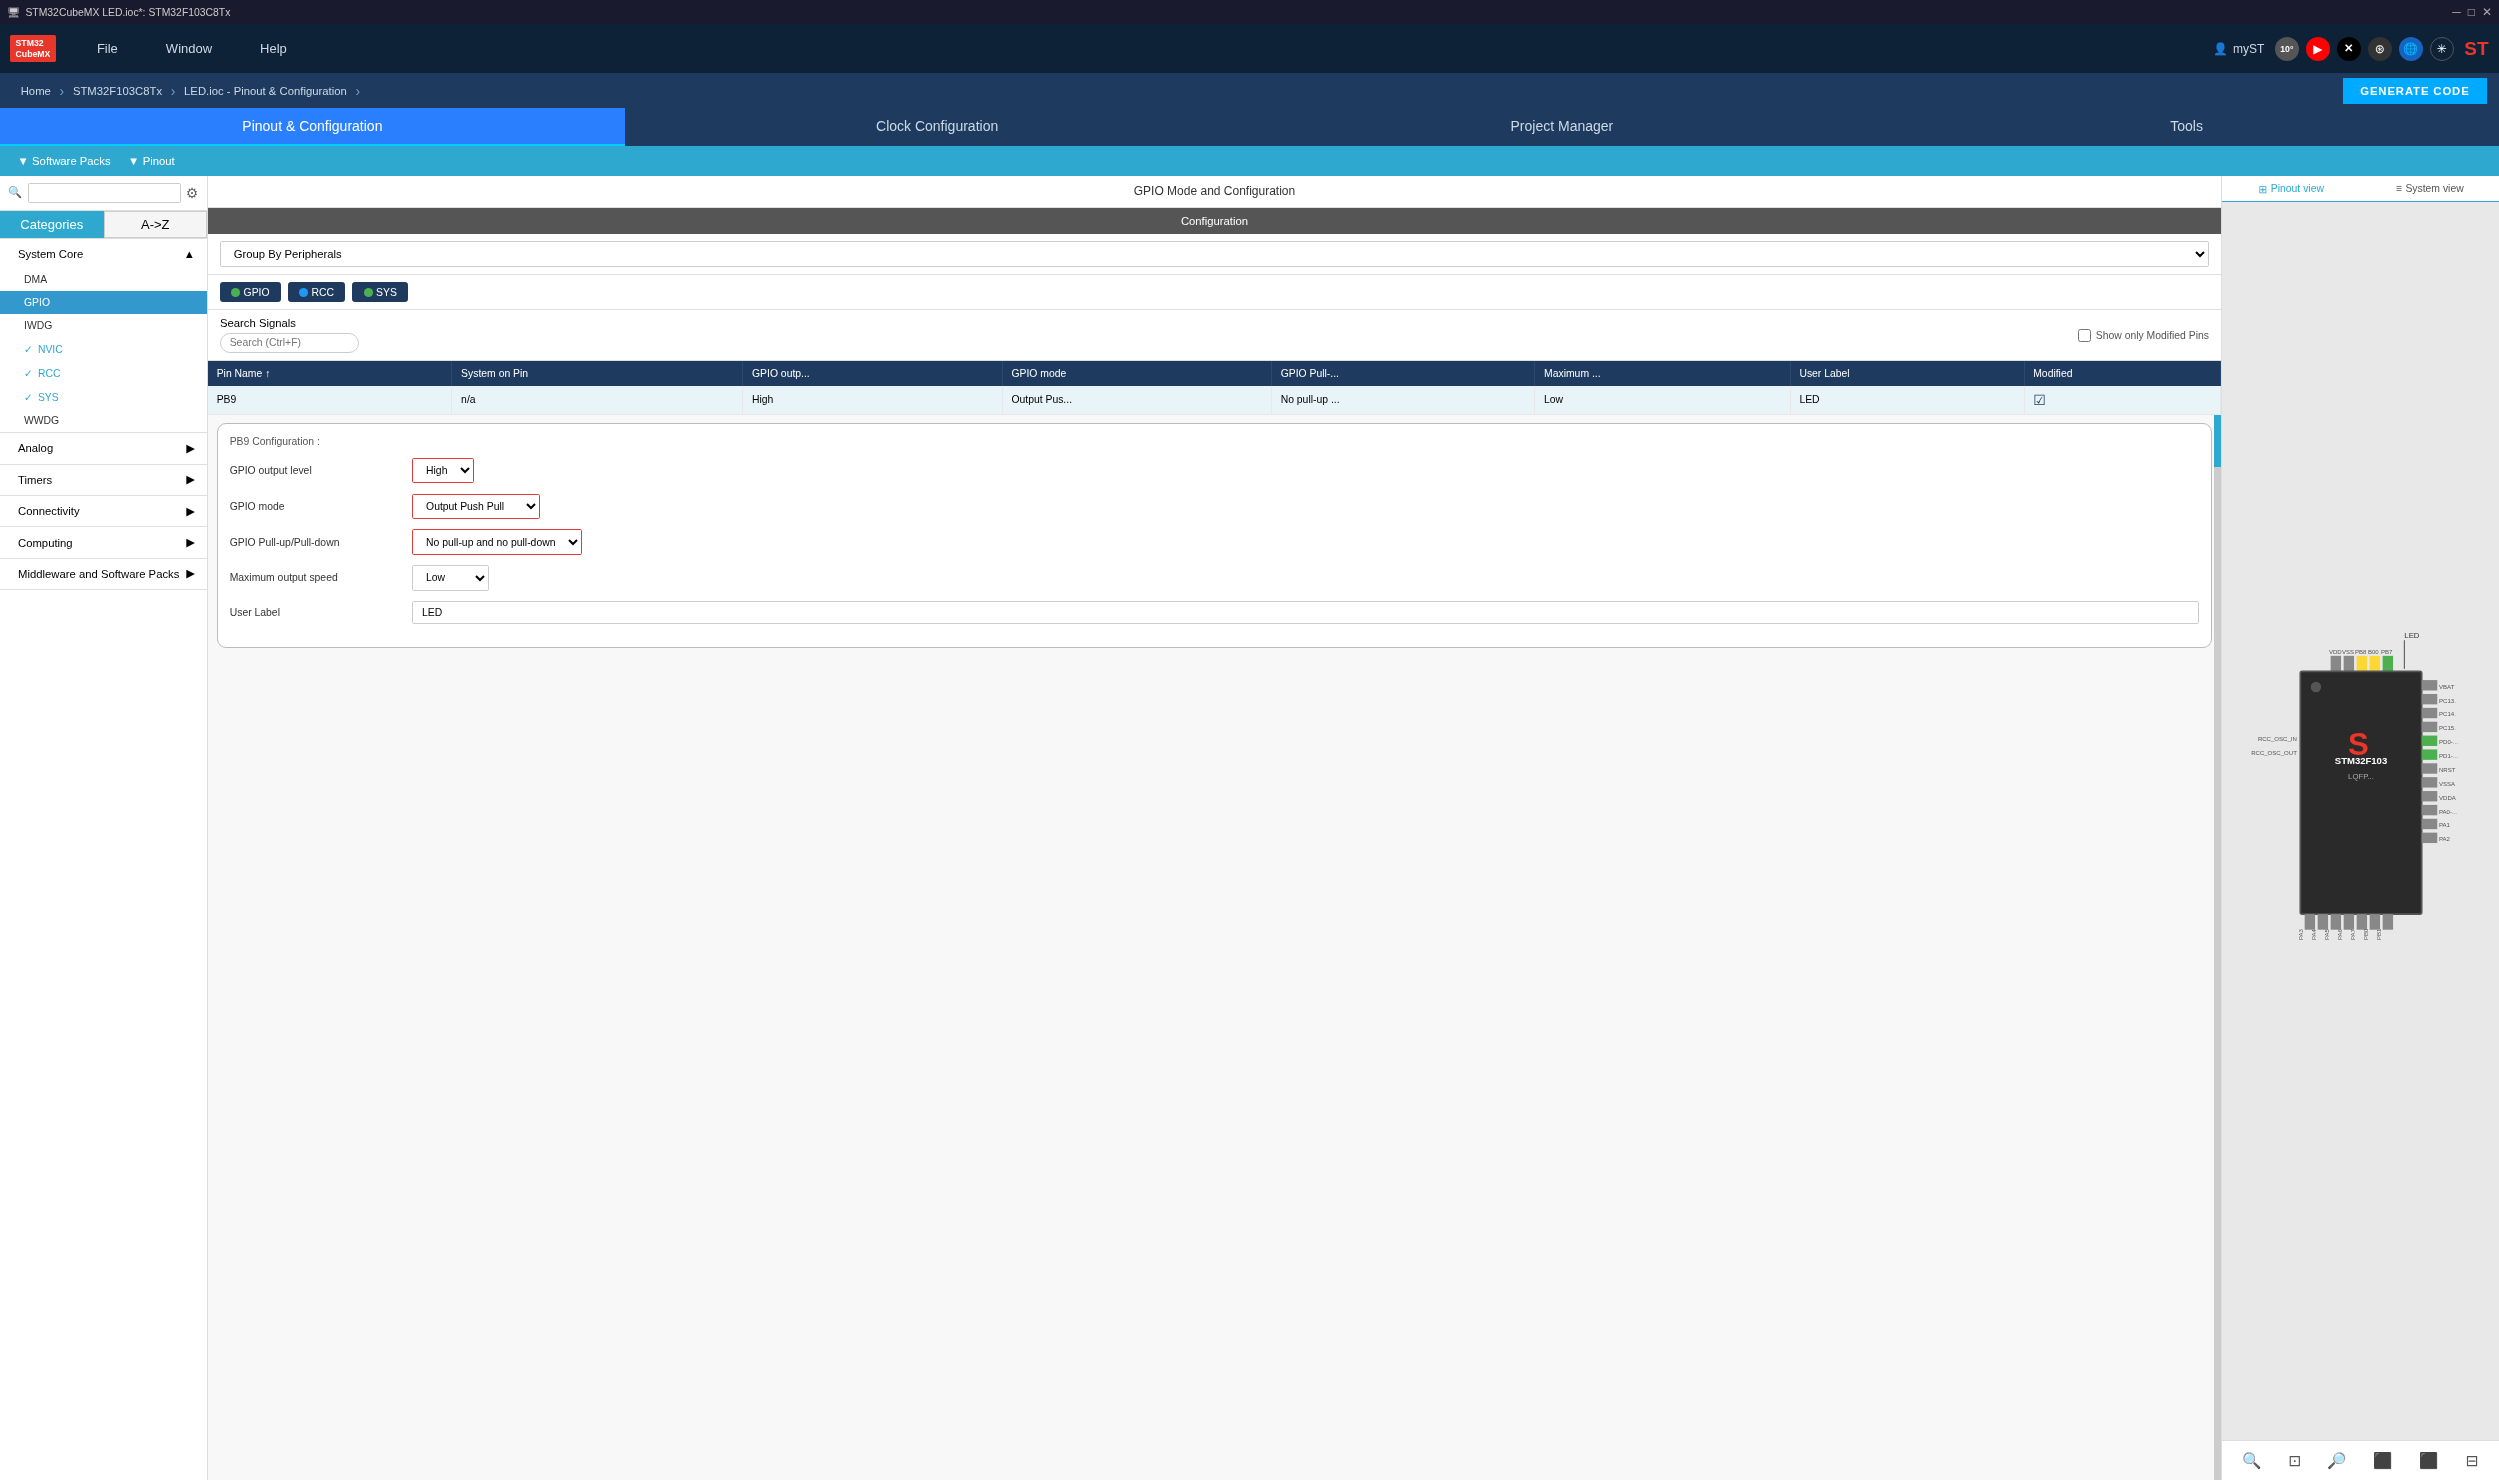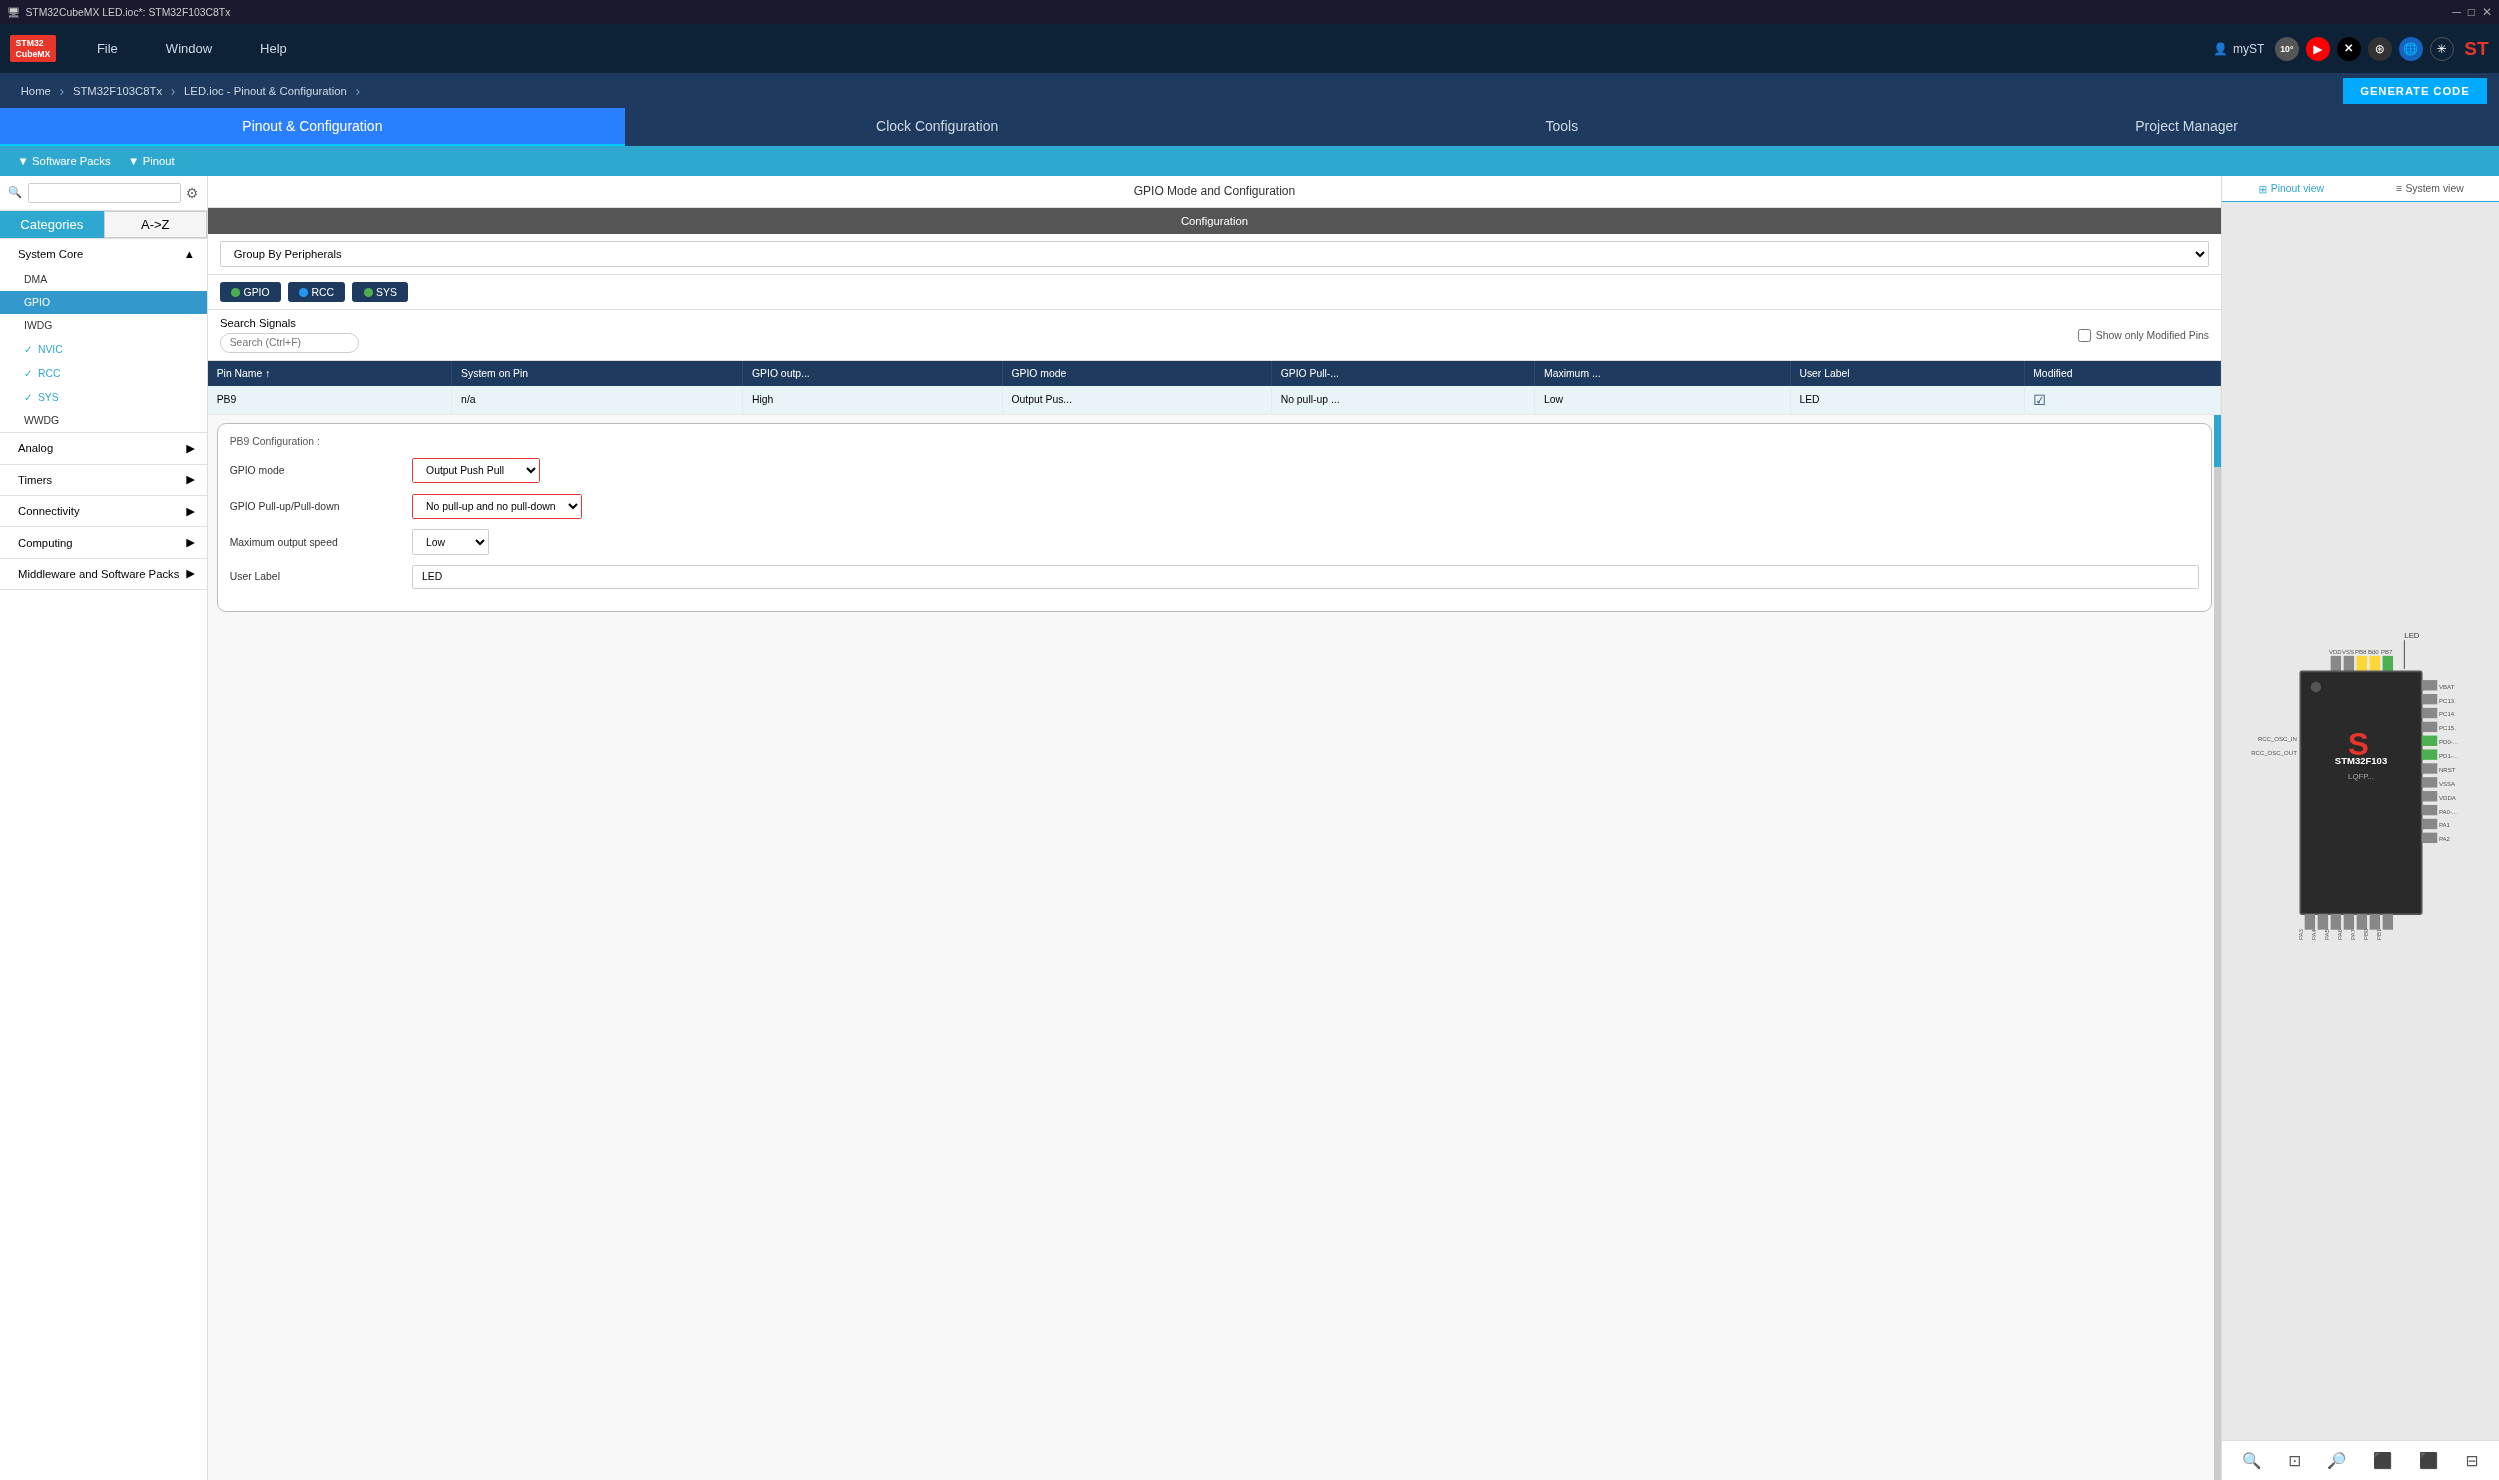--- a/index.html
+++ b/index.html
@@ -432,22 +432,22 @@
     <span class="nav-arrow">›</span>
     <span class="nav-crumb">LED.ioc - Pinout &amp; Configuration</span>
     <span class="nav-arrow">›</span>
   </div>
   <button class="generate-btn">GENERATE CODE</button>
 </div>
 
 <div class="tab-bar">
   <div class="main-tab active">Pinout &amp; Configuration</div>
   <div class="main-tab">Clock Configuration</div>
+  <div class="main-tab">Project Manager</div>
   <div class="main-tab">Tools</div>
-  <div class="main-tab">Project Manager</div>
 </div>
 
 <div class="sub-tab-bar">
   <div class="sub-tab">
     <span>▼</span>
     <span>Software Packs</span>
   </div>
   <div class="sub-tab">
     <span>▼</span>
     <span>Pinout</span>
@@ -594,20 +594,29 @@
             <td><span class="checkbox-checked">☑</span></td>
           </tr>
         </tbody>
       </table>
     </div>
 
     <div style="flex:1;overflow-y:auto;position:relative;">
       <div style="margin:8.7px;border:0.9px solid #bbb;border-radius:9px;padding:12px;background:white;">
         <div class="pb9-legend">PB9 Configuration :</div>
 
+        <div class="config-row">
+          <div class="config-label">GPIO output level</div>
+          <div style="flex:1;position:relative;">
+            <select class="config-select">
+              <option>High</option>
+              <option>Low</option>
+            </select>
+          </div>
+        </div>
 
         <div class="config-row">
           <div class="config-label">GPIO mode</div>
           <div style="flex:1;position:relative;">
             <select class="config-select">
               <option>Output Push Pull</option>
               <option>Output Open Drain</option>
             </select>
           </div>
         </div>

